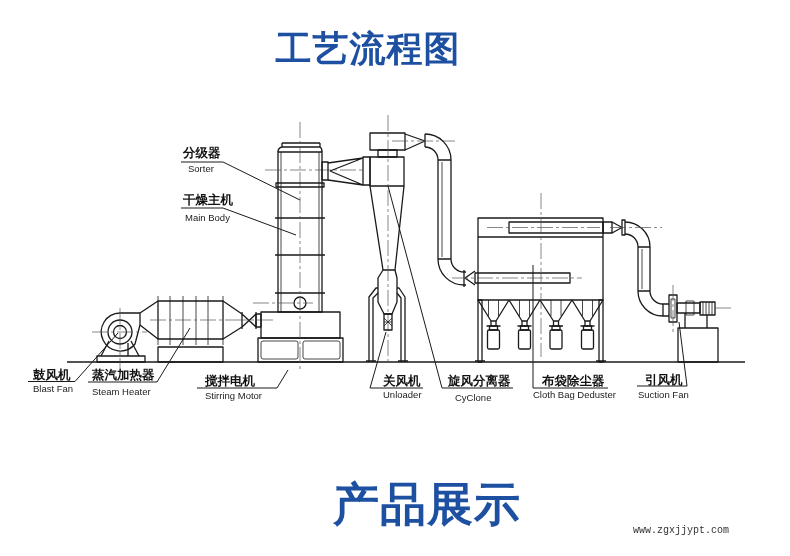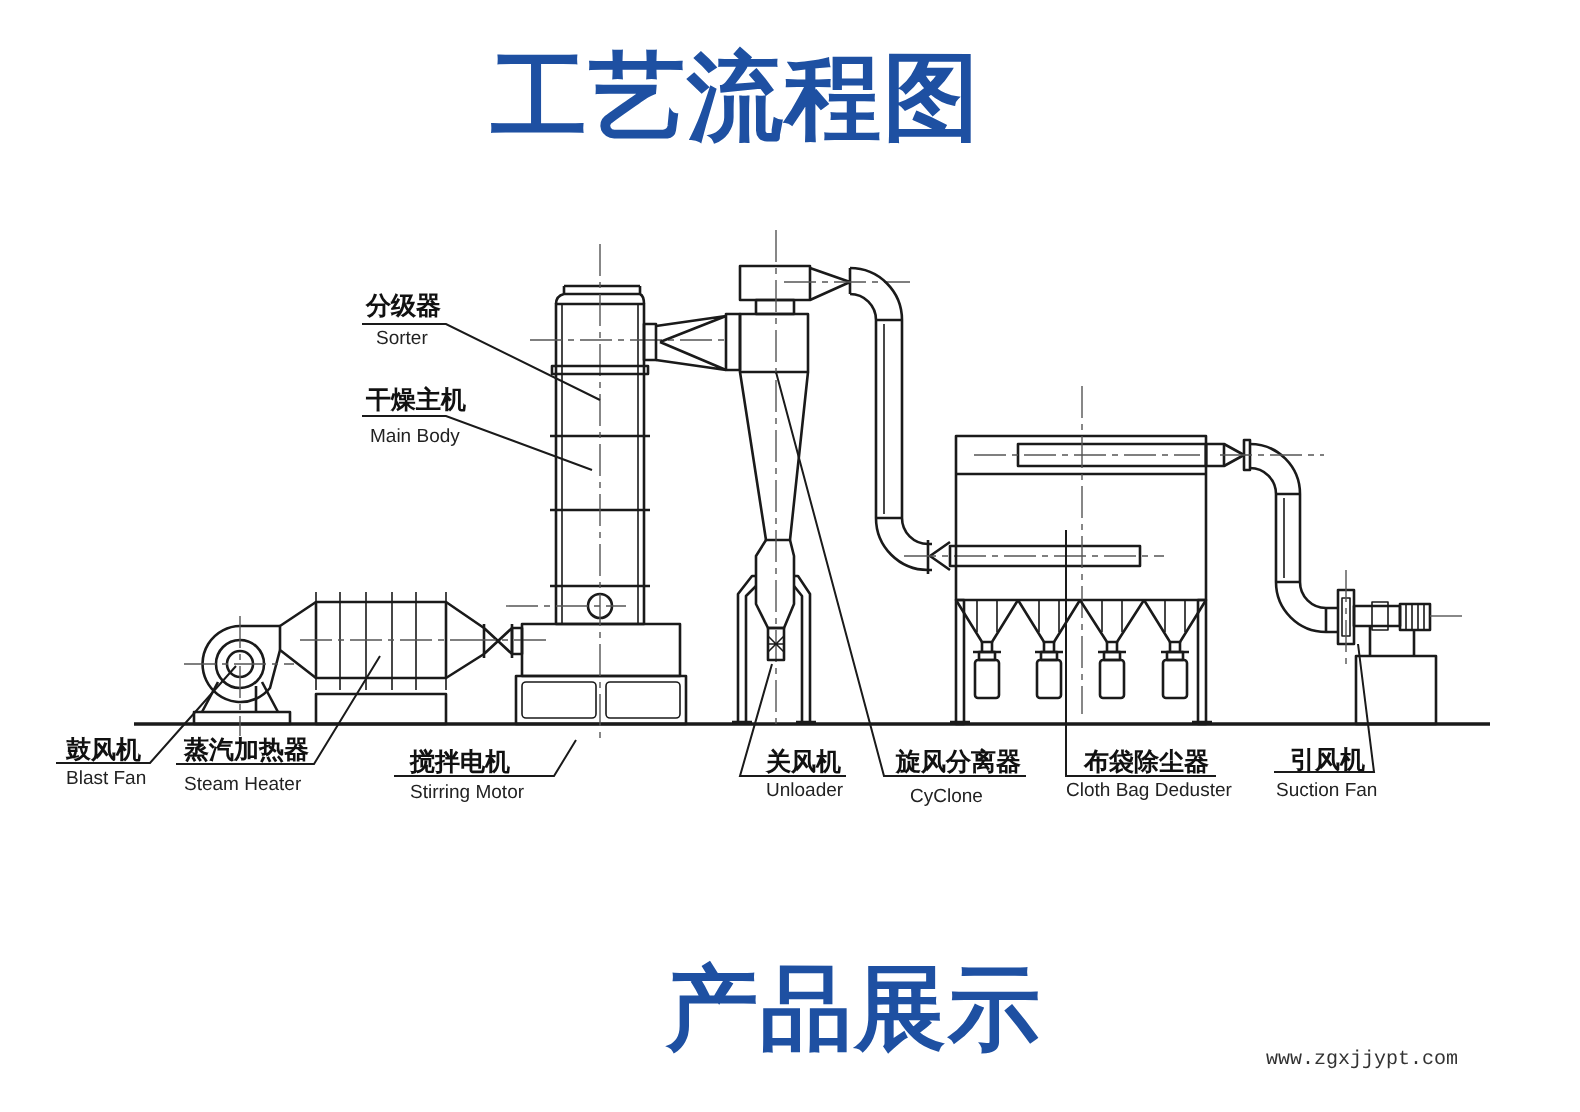--- a/index.html
+++ b/index.html
@@ -4,21 +4,21 @@
 <style>
   :root { --title: #1e50a2; --line: #1a1a1a; --bg: #ffffff; }
   html, body { margin: 0; padding: 0; }
   body {
     width: 790px; height: 556px; position: relative; overflow: hidden;
     background: var(--bg);
     font-family: "DejaVu Sans", sans-serif;
   }
   .title {
     position: absolute; left: 0; top: 20px; width: 736px; height: 58px;
-    text-align: center; font-size: 48px; line-height: 58px; font-weight: bold;
+    text-align: center; font-size: 36px; line-height: 58px; font-weight: bold;
     color: var(--title); letter-spacing: 1px;
     font-family: "DejaVu Sans", sans-serif;
   }
   .section-title {
     position: absolute; left: 0; top: 475px; width: 790px; height: 58px;
     text-align: center; font-size: 46px; line-height: 58px; font-weight: bold;
     color: var(--title); letter-spacing: 1px;
     font-family: "DejaVu Sans", sans-serif;
     margin-left: 32px;
   }

